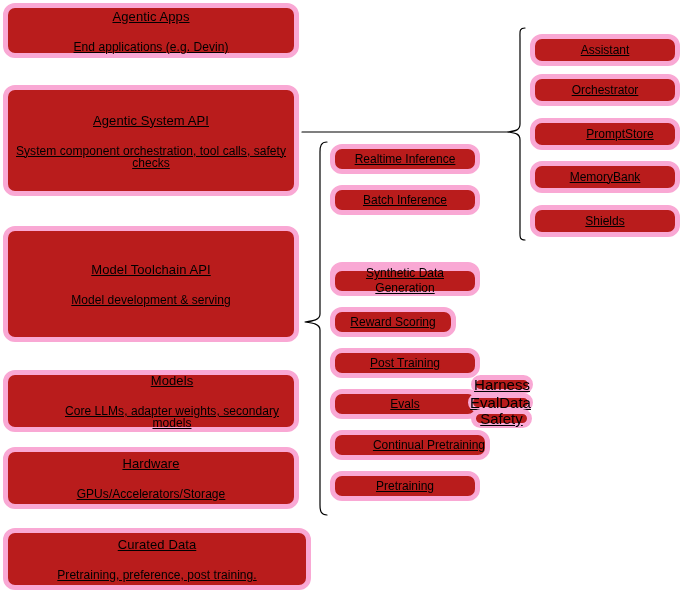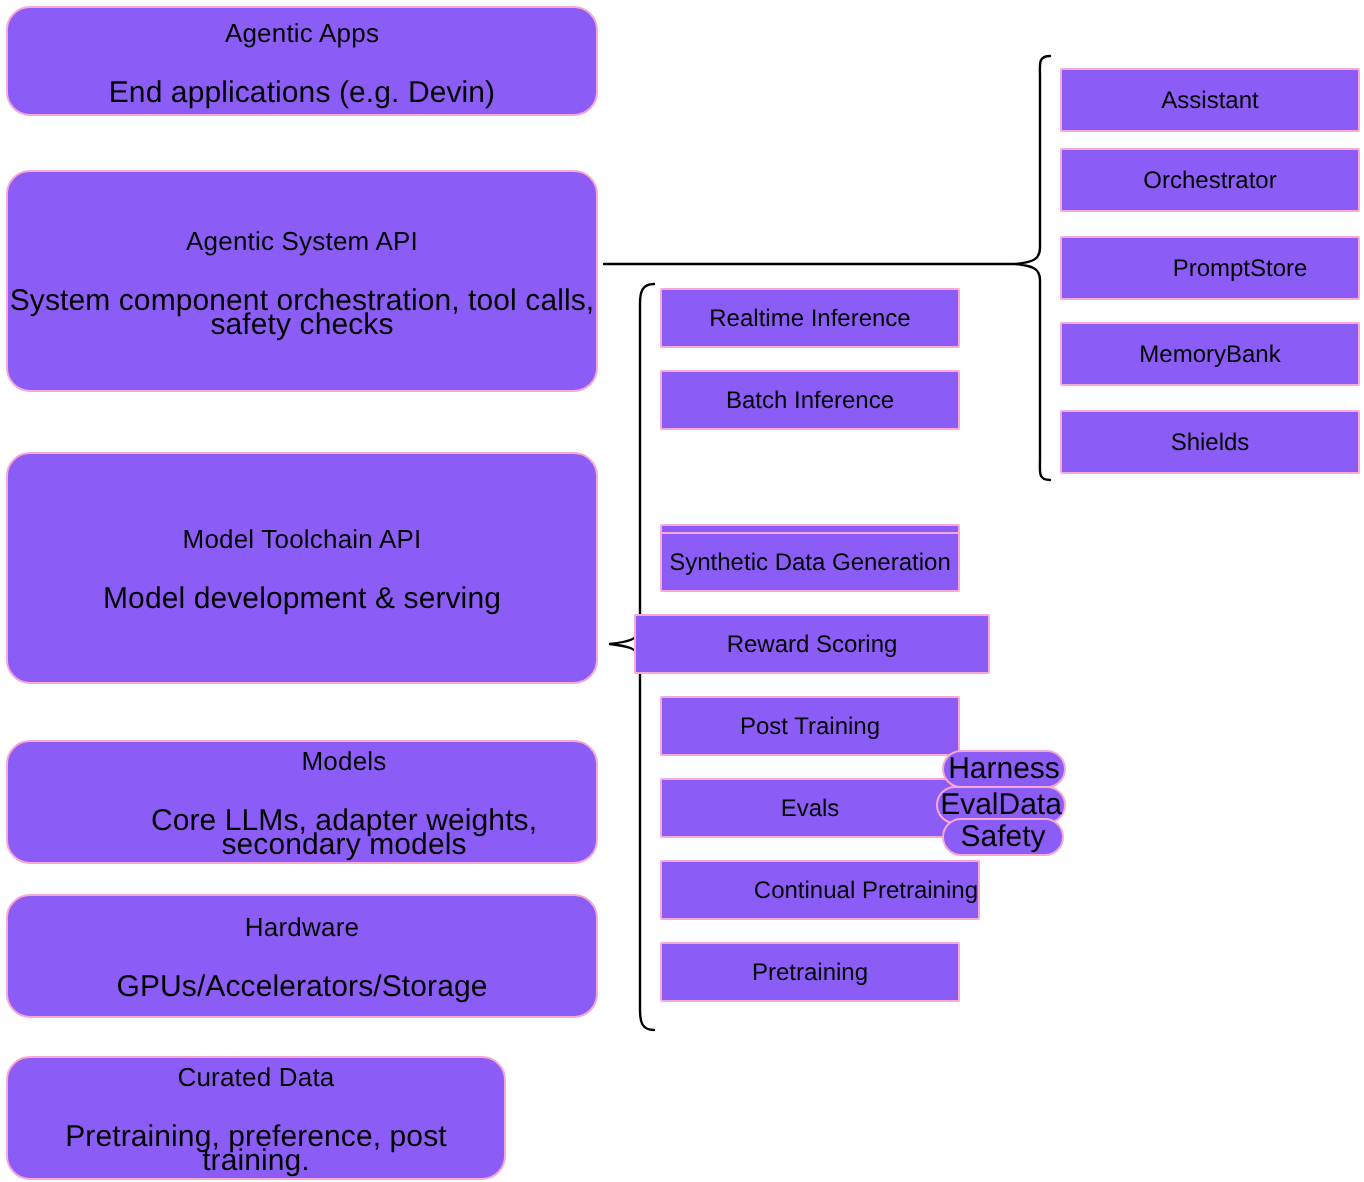--- a/index.html
+++ b/index.html
@@ -18,46 +18,47 @@
   #diagram {
     position: absolute;
     left: 0;
     top: 0;
     width: 682px;
     height: 591px;
   }
   .node {
     position: absolute;
     box-sizing: border-box;
-    border: 1px solid #f9a8d4;
-    background: #8b5cf6;
+    border: 5px solid #f9a8d4;
+    background: #b91c1c;
     display: flex;
     flex-direction: column;
     align-items: center;
     justify-content: center;
     text-align: center;
+    text-decoration: underline;
   }
   
   .layer {
     border-radius: 12px;
   }
   .layer .title {
     font-size: 13px;
     line-height: 16px;
     letter-spacing: 0.1px;
   }
   .layer .subtitle {
-    font-size: 15px;
+    font-size: 12px;
     line-height: 12px;
     margin-top: 16px;
     letter-spacing: 0.05px;
   }
   
   .cap {
-    border-radius: 1px;
+    border-radius: 12px;
     font-size: 12px;
     line-height: 15px;
   }
   
   .pill {
     border-radius: 999px;
     font-size: 15px;
     line-height: 13px;
     z-index: 5;
   }
@@ -123,38 +124,38 @@
   <div class="node layer" style="left:3px; top:370px; width:296px; height:62px;padding-left:42px;">
     <div class="title">Models</div>
     <div class="subtitle">Core LLMs, adapter weights, secondary models</div>
   </div>
 
   <div class="node layer" style="left:3px; top:447px; width:296px; height:62px;">
     <div class="title">Hardware</div>
     <div class="subtitle">GPUs/Accelerators/Storage</div>
   </div>
 
-  <div class="node layer" style="left:3px; top:528px; width:250px; height:62px;">
+  <div class="node layer" style="left:3px; top:528px; width:308px; height:62px;">
     <div class="title">Curated Data</div>
     <div class="subtitle">Pretraining, preference, post training.</div>
   </div>
 
   <div class="node cap" style="left:330px; top:144px; width:150px; height:30px;">
     <span>Realtime Inference</span>
   </div>
   <div class="node cap" style="left:330px; top:185px; width:150px; height:30px;">
     <span>Batch Inference</span>
   </div>
   <div class="node cap" style="left:330px; top:226px; width:150px; height:30px;margin-top:36px;">
     <span>Quantized Inference</span>
   </div>
   <div class="node cap" style="left:330px; top:266px; width:150px; height:30px;">
     <span>Synthetic Data Generation</span>
   </div>
-  <div class="node cap" style="left:317px; top:307px; width:178px; height:30px;">
+  <div class="node cap" style="left:330px; top:307px; width:126px; height:30px;">
     <span>Reward Scoring</span>
   </div>
   <div class="node cap" style="left:330px; top:348px; width:150px; height:30px;">
     <span>Post Training</span>
   </div>
   <div class="node cap" style="left:330px; top:389px; width:150px; height:30px;">
     <span>Evals</span>
   </div>
   <div class="node cap" style="left:330px; top:430px; width:160px; height:30px;align-items:flex-end;">
     <span>Continual Pretraining</span>

